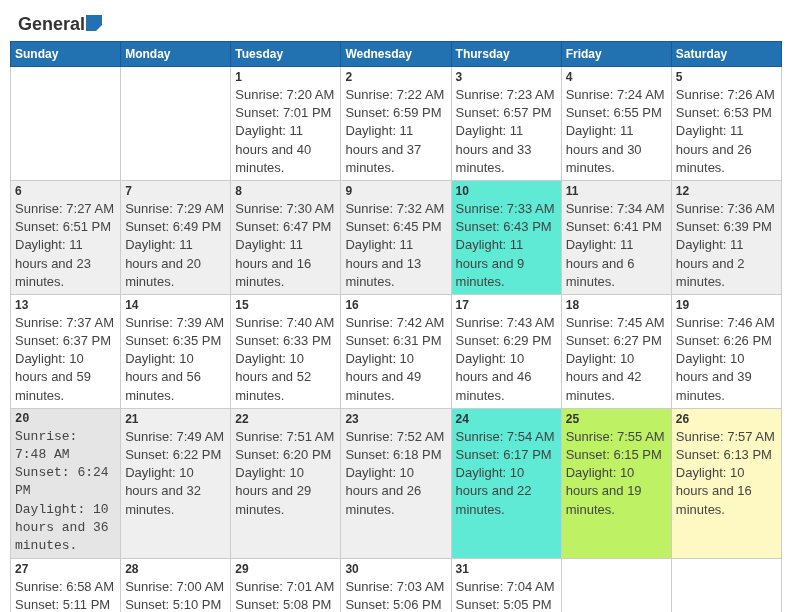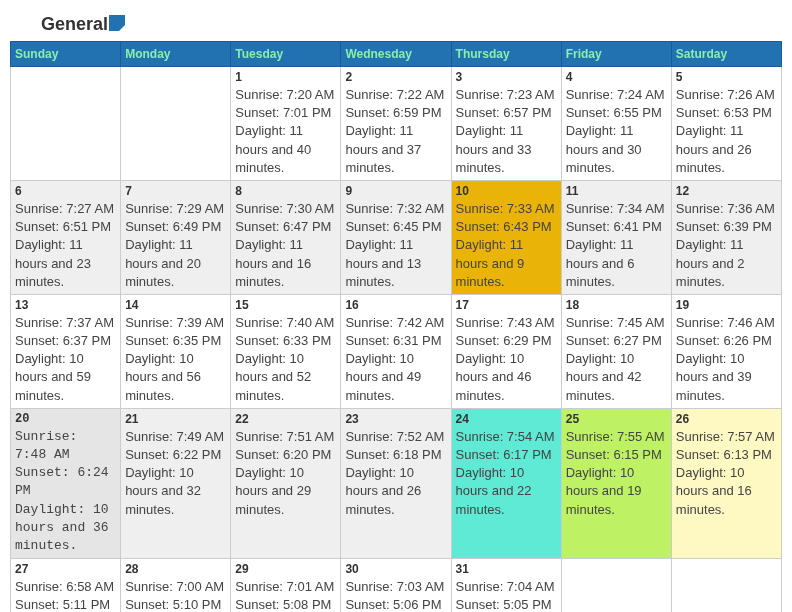--- a/index.html
+++ b/index.html
@@ -34,21 +34,21 @@
       font-size: 16px;
       color: #555;
     }
     .calendar {
       width: 100%;
       border-collapse: collapse;
       border: 1px solid #ccc;
     }
     .calendar th {
       background: #2272b2;
-      color: #86efac;
+      color: #ffffff;
       font-size: 12px;
       font-weight: bold;
       padding: 5px 4px;
       text-align: left;
       border: 1px solid #1a5a9a;
     }
     .calendar td {
       vertical-align: top;
       border: 1px solid #ccc;
       padding: 3px 4px;
@@ -78,21 +78,21 @@
     }
     .row-alt td {
       background: #efefef;
     }
   </style>
 </head>
 <body>
 
 <div class="header-area">
   <div class="logo">
-    <div style="display:flex; align-items:center;margin-left:23px;">
+    <div style="display:flex; align-items:center;">
       <span style="font-size:18px; font-weight:bold; color:#333;">General</span>
       <svg width="16" height="16" viewBox="0 0 16 16" style="margin-left:1px; margin-top:-4px;">
         <polygon points="0,0 16,0 16,10 10,16 0,16" fill="#2272b2"></polygon>
       </svg>
     </div>
     <span style="font-size:18px; font-weight:bold; color:#2272b2; margin-top:-4px;"></span>
   </div>
   <div class="title-area">
     <div class="month-title"></div>
     <div class="location-title"></div>
@@ -146,21 +146,21 @@
           <div class="day-detail">Sunrise: 7:29 AM<br>Sunset: 6:49 PM<br>Daylight: 11 hours and 20 minutes.</div>
         </td>
         <td style="background: rgb(239, 239, 239);">
           <span class="day-number">8</span>
           <div class="day-detail">Sunrise: 7:30 AM<br>Sunset: 6:47 PM<br>Daylight: 11 hours and 16 minutes.</div>
         </td>
         <td style="background: rgb(239, 239, 239);">
           <span class="day-number">9</span>
           <div class="day-detail">Sunrise: 7:32 AM<br>Sunset: 6:45 PM<br>Daylight: 11 hours and 13 minutes.</div>
         </td>
-        <td style="background: #eab308;">
+        <td style="background: #5eead4;">
           <span class="day-number">10</span>
           <div class="day-detail">Sunrise: 7:33 AM<br>Sunset: 6:43 PM<br>Daylight: 11 hours and 9 minutes.</div>
         </td>
         <td style="background: rgb(239, 239, 239);">
           <span class="day-number">11</span>
           <div class="day-detail">Sunrise: 7:34 AM<br>Sunset: 6:41 PM<br>Daylight: 11 hours and 6 minutes.</div>
         </td>
         <td style="background: rgb(239, 239, 239); margin-left: 40px;">
           <span class="day-number">12</span>
           <div class="day-detail">Sunrise: 7:36 AM<br>Sunset: 6:39 PM<br>Daylight: 11 hours and 2 minutes.</div>

